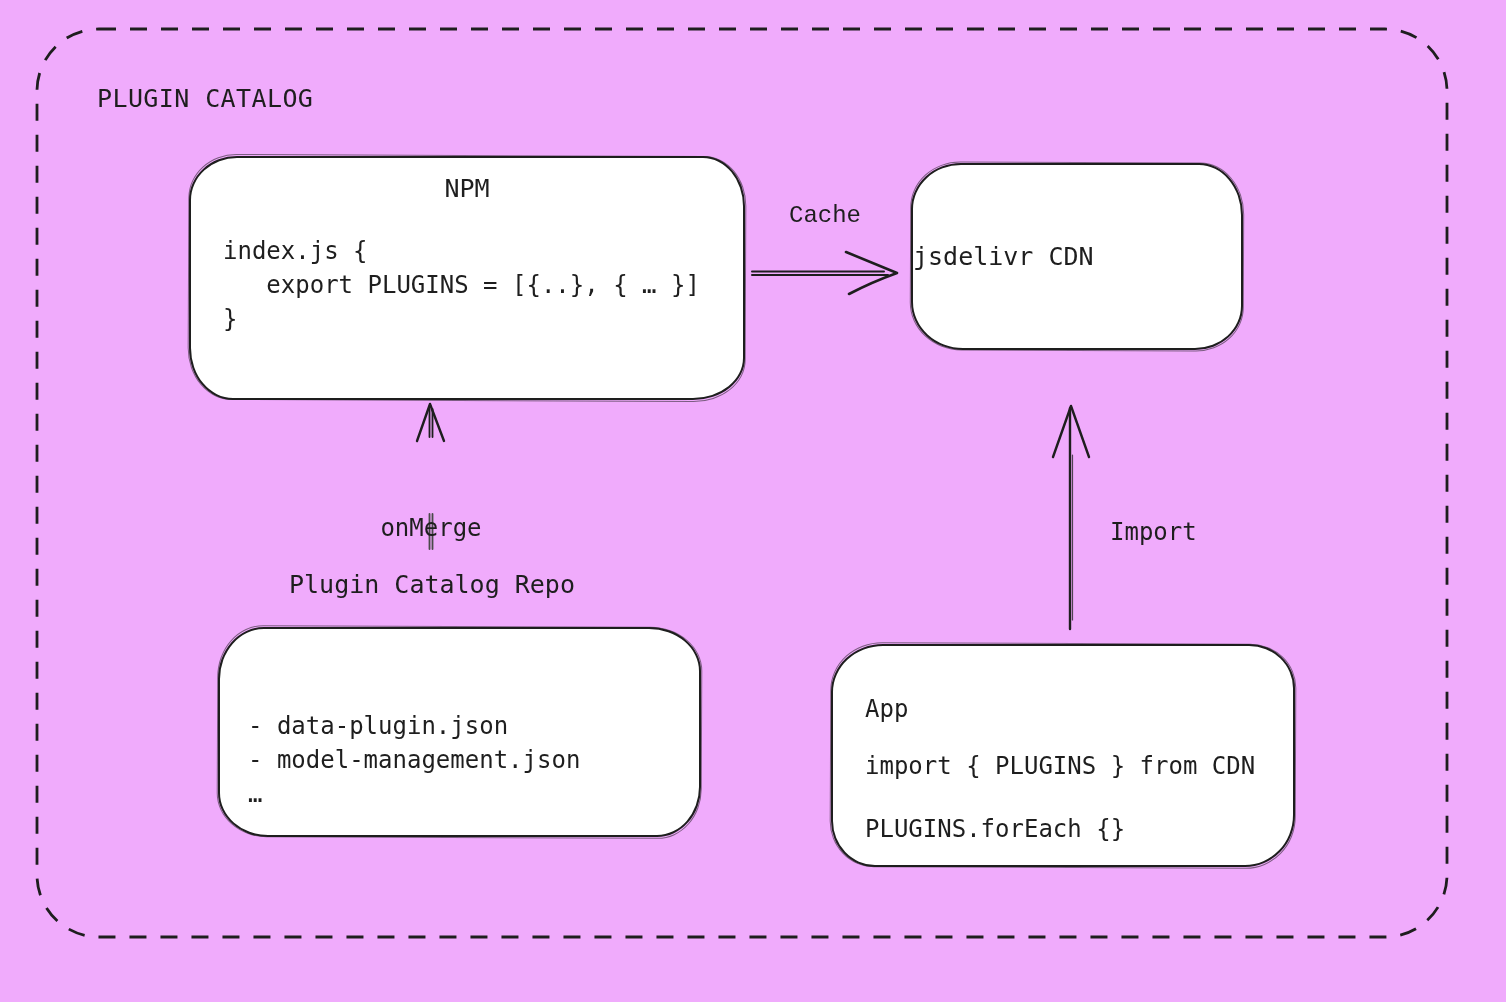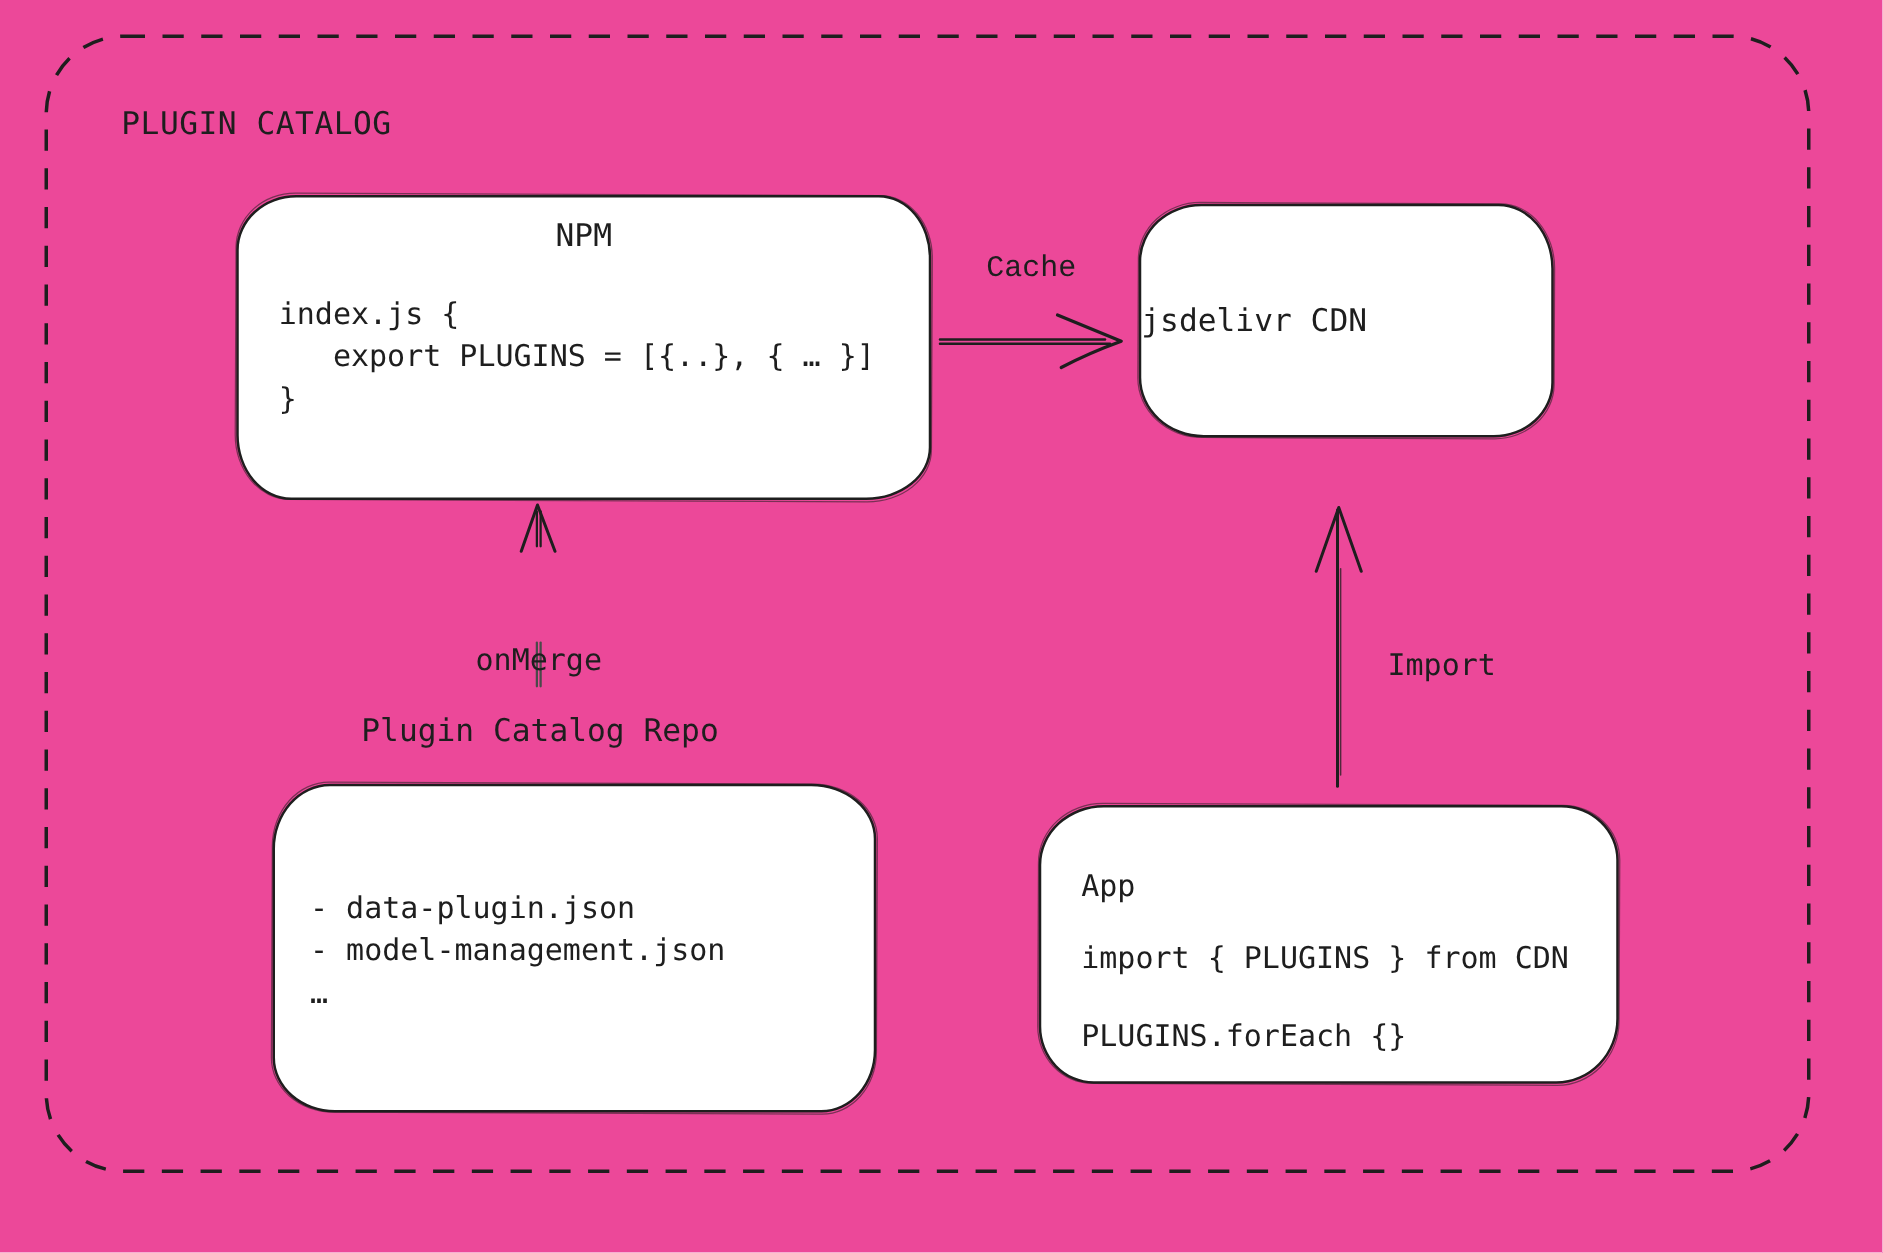--- a/index.html
+++ b/index.html
@@ -5,21 +5,21 @@
   * { margin: 0; padding: 0; box-sizing: border-box; }
   html, body { background: #ffffff; }
   body {
     font-family: "DejaVu Sans Mono", "Liberation Mono", monospace;
     color: #1e1e1e;
   }
   .canvas {
     position: relative;
     width: 1506px;
     height: 1002px;
-    background: #ec4899;
+    background: #f0abfc;
     overflow: hidden;
   }
   svg.bg {
     position: absolute;
     left: 0; top: 0;
     width: 1506px; height: 1002px;
   }
   .diagram-title {
     position: absolute;
     left: 97px; top: 84px;
@@ -48,21 +48,21 @@
     padding-top: 18px;
   }
   .node-cdn {
     left: 911px; top: 163px;
     width: 332px; height: 187px;
     border-radius: 50px 44px 48px 52px / 46px 52px 44px 48px;
     display: flex; align-items: center; 
   }
   .node-repo {
     left: 218px; top: 627px;
-    width: 483px; height: 263px;
+    width: 483px; height: 210px;
     border-radius: 46px 52px 44px 50px / 52px 44px 50px 44px;
     padding: 80px 0 0 28px;
   }
   .node-app {
     left: 831px; top: 632px;
     width: 464px; height: 223px;
     border-radius: 52px 46px 50px 44px / 48px 44px 52px 46px;
     padding: 50px 0 14px 32px;
     margin-top: 12px;
   }

